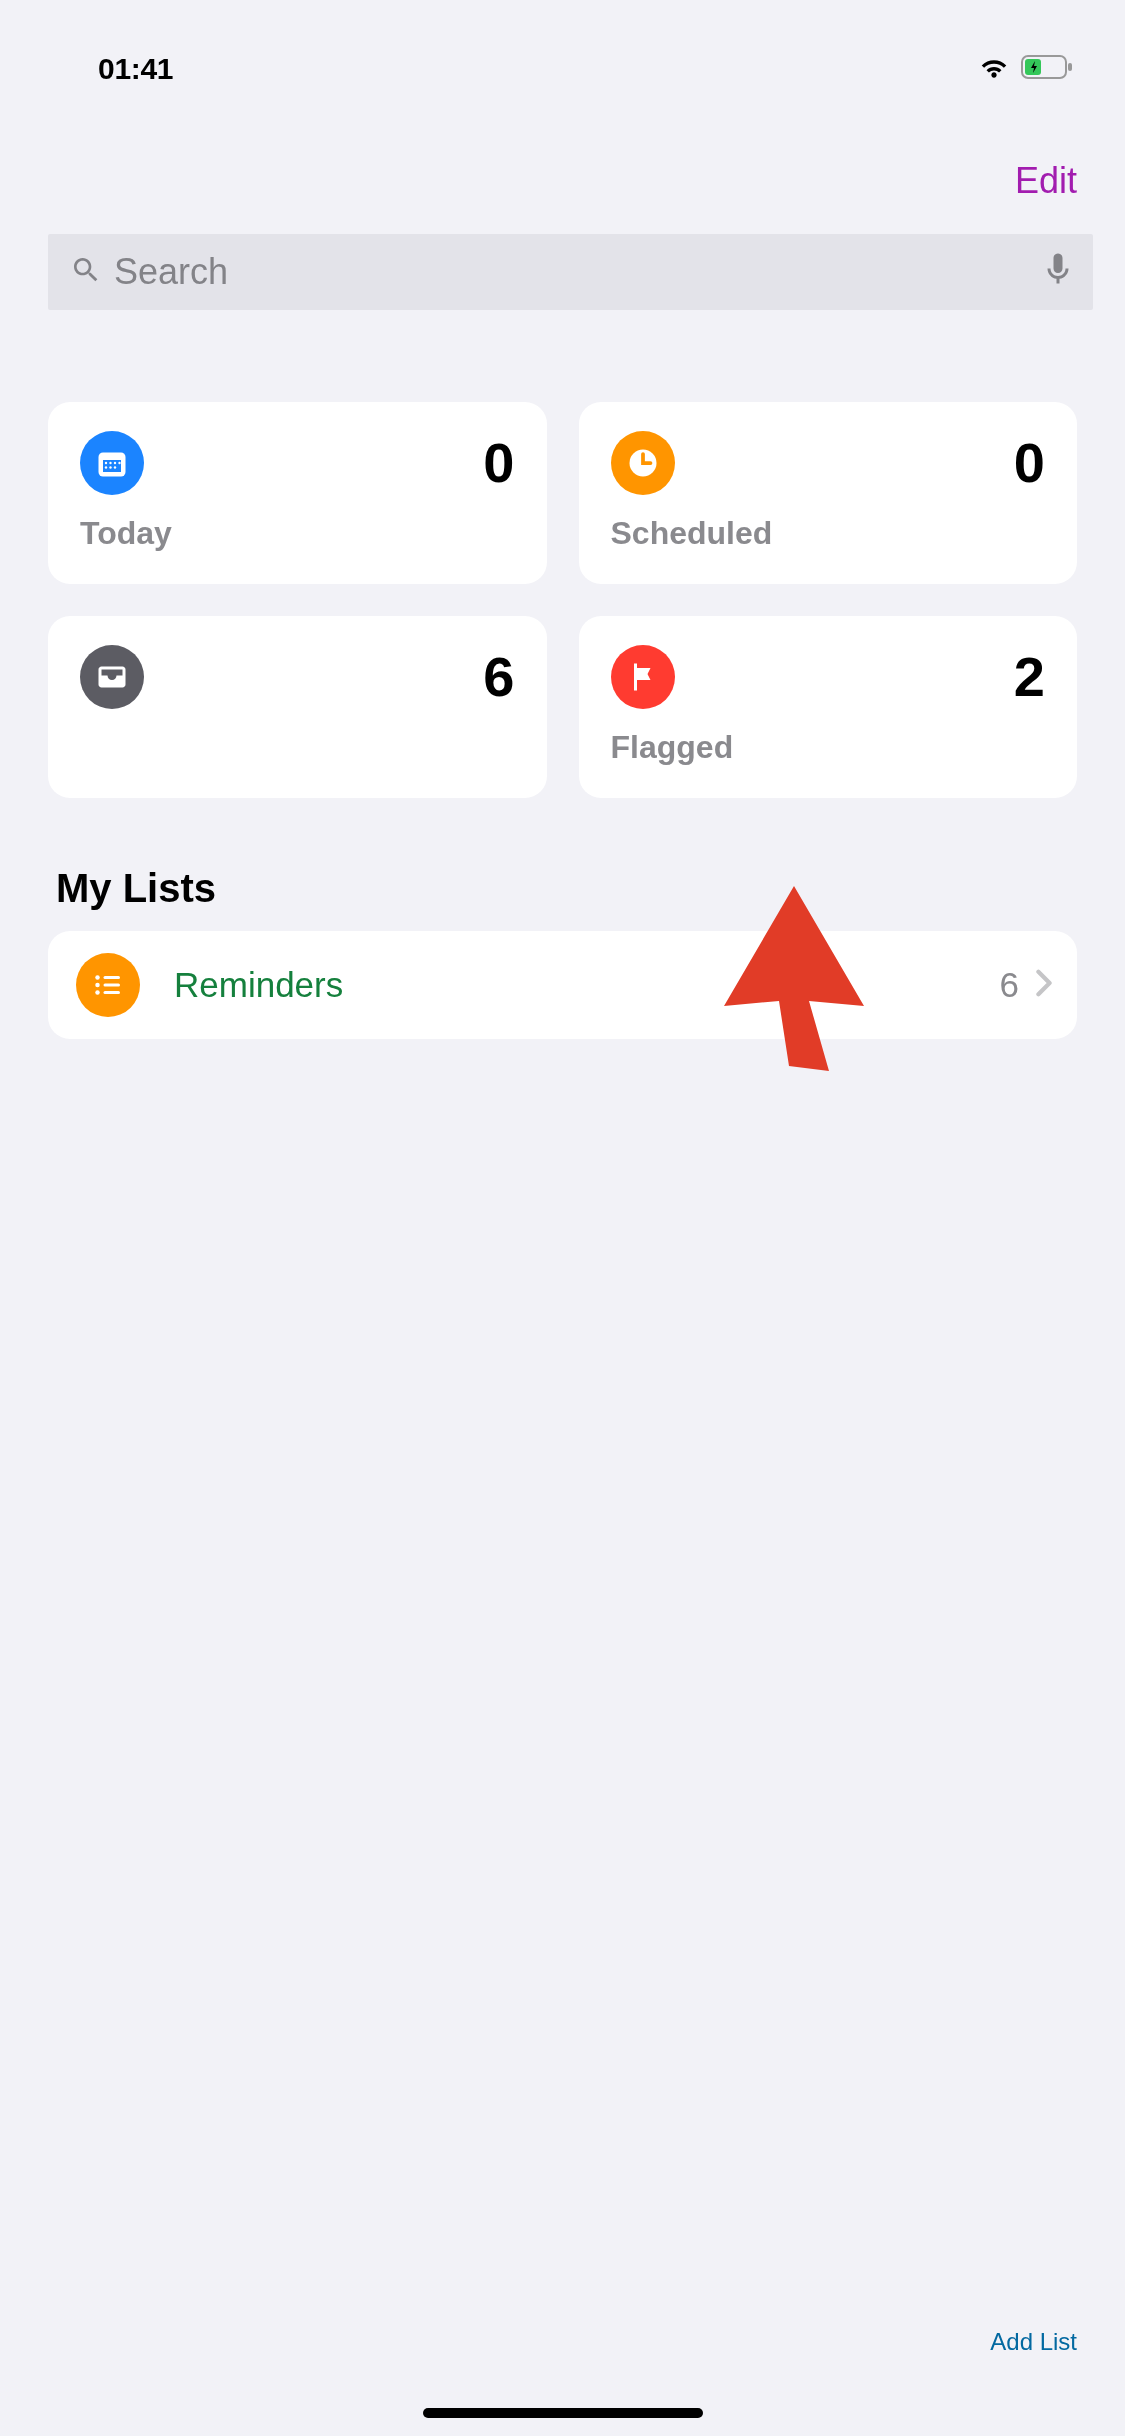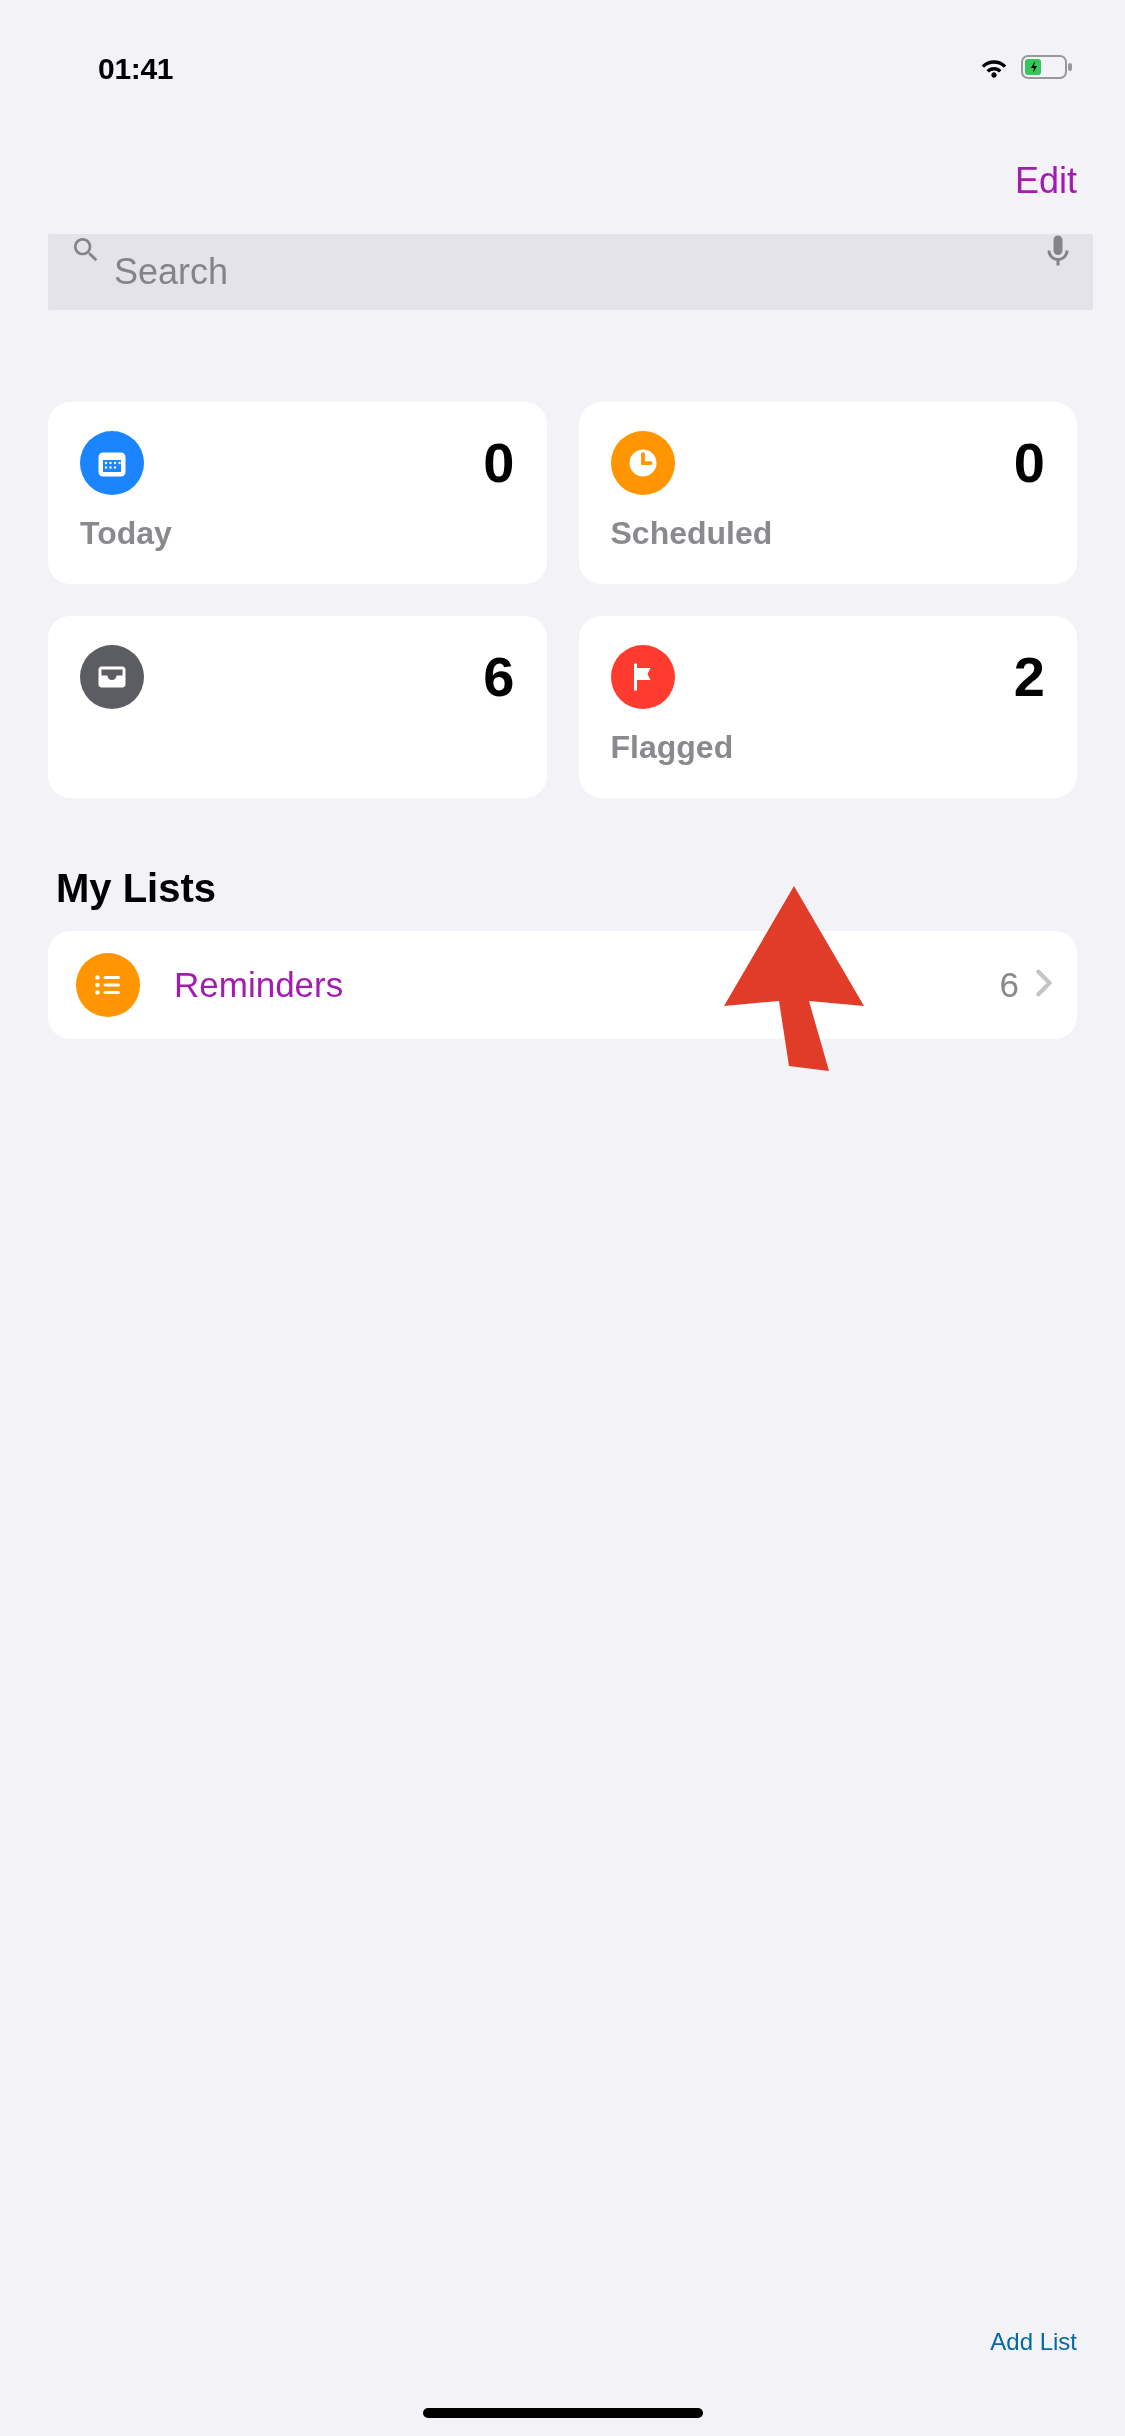--- a/index.html
+++ b/index.html
@@ -38,20 +38,21 @@
       color: #a21caf;
       background: none;
       border: none;
       font-weight: 400;
     }
     .search-container {
       margin: 22px 32px 0 48px;
       background: #e3e3e9;
       border-radius: 2px;
       display: flex;
+      align-items: center;
       padding: 0 22px;
       height: 76px;
     }
     .search-input {
       flex: 1;
       background: none;
       border: none;
       font-size: 36px;
       color: #333;
       outline: none;
@@ -120,21 +121,21 @@
       height: 64px;
       border-radius: 50%;
       display: flex;
       align-items: center;
       justify-content: center;
       margin-right: 34px;
     }
     .list-name {
       flex: 1;
       font-size: 35px;
-      color: #a21caf;
+      color: #15803d;
     }
     .list-count {
       font-size: 35px;
       color: #8a8a8e;
       margin-right: 16px;
     }
     .bottom-bar {
       position: absolute;
       bottom: 80px;
       right: 48px;

